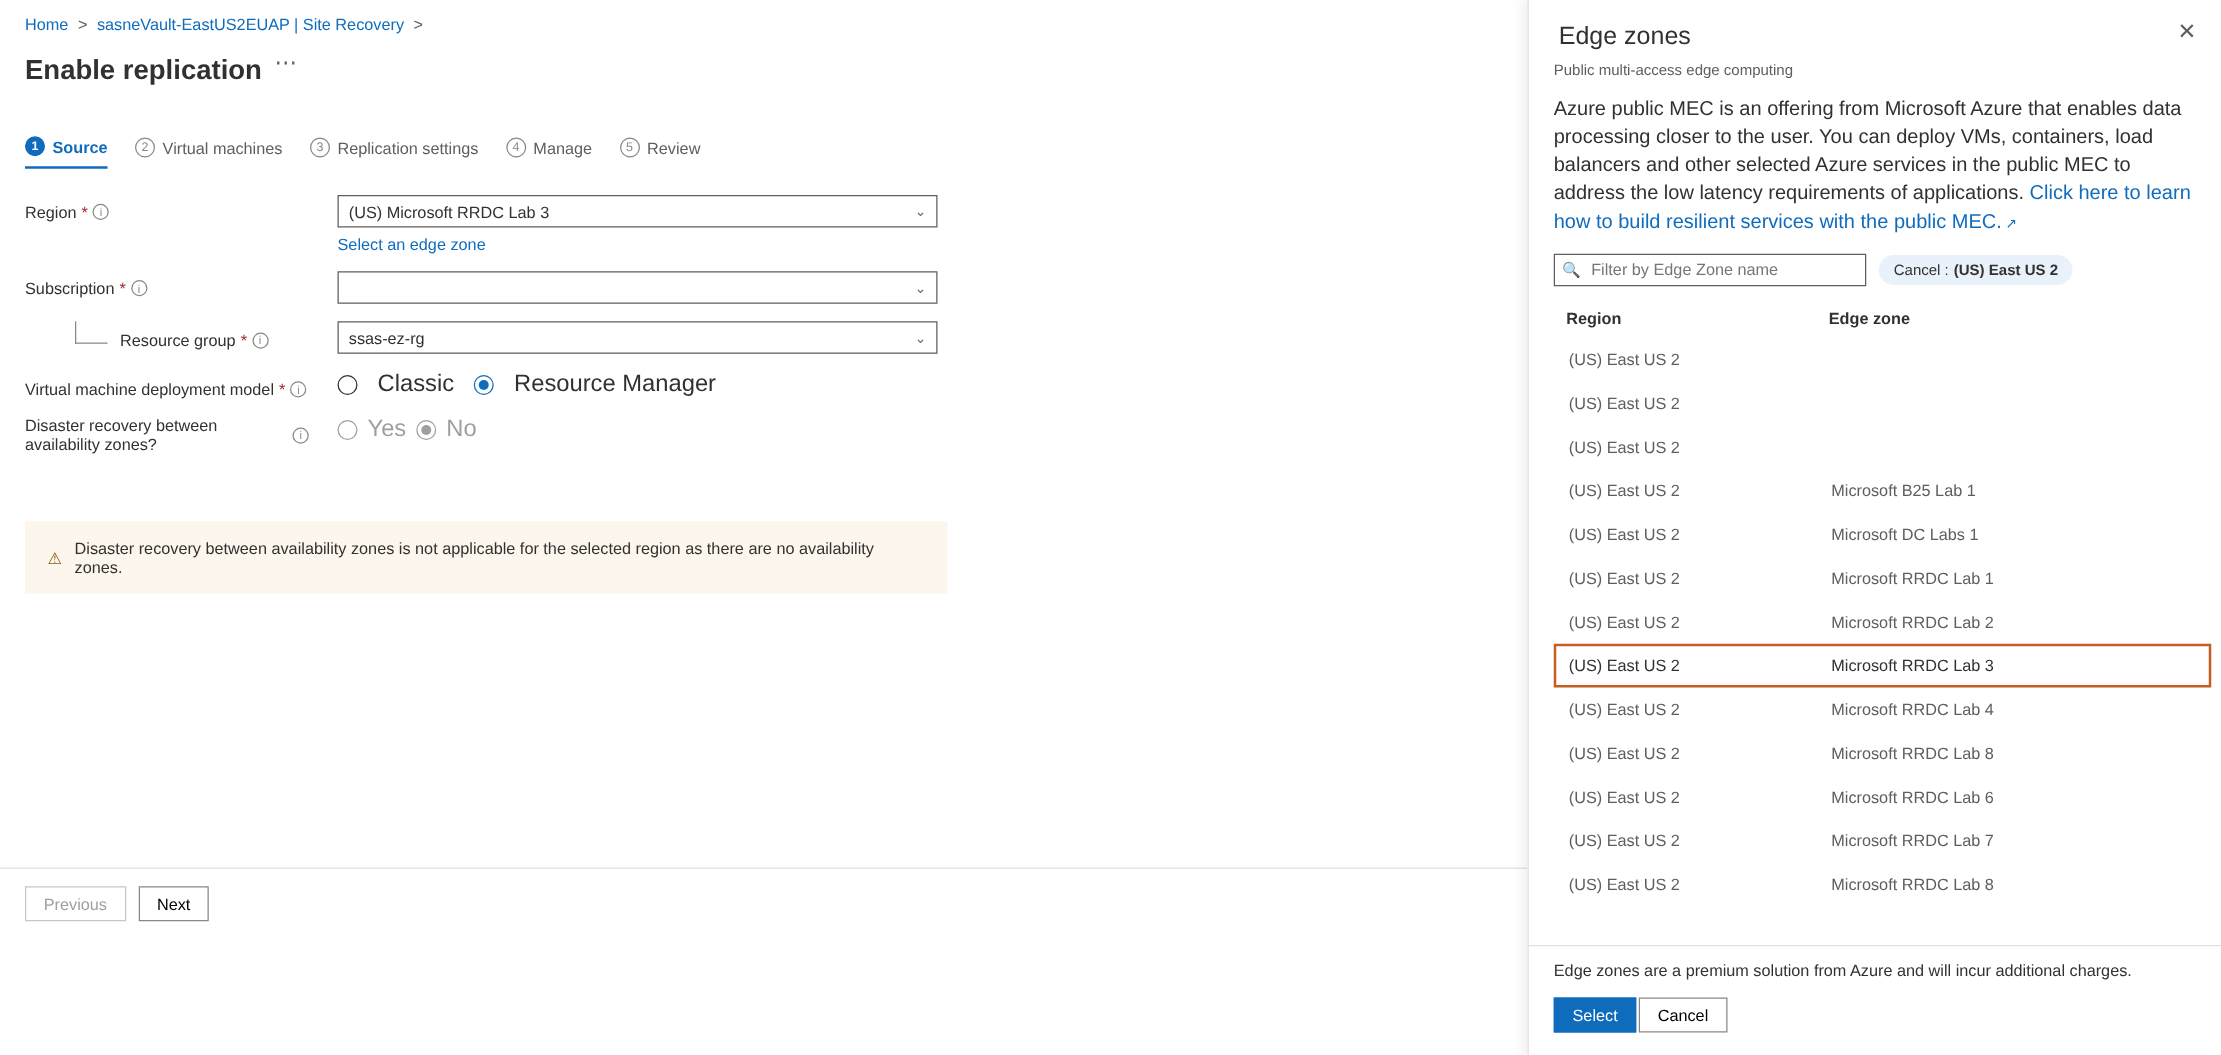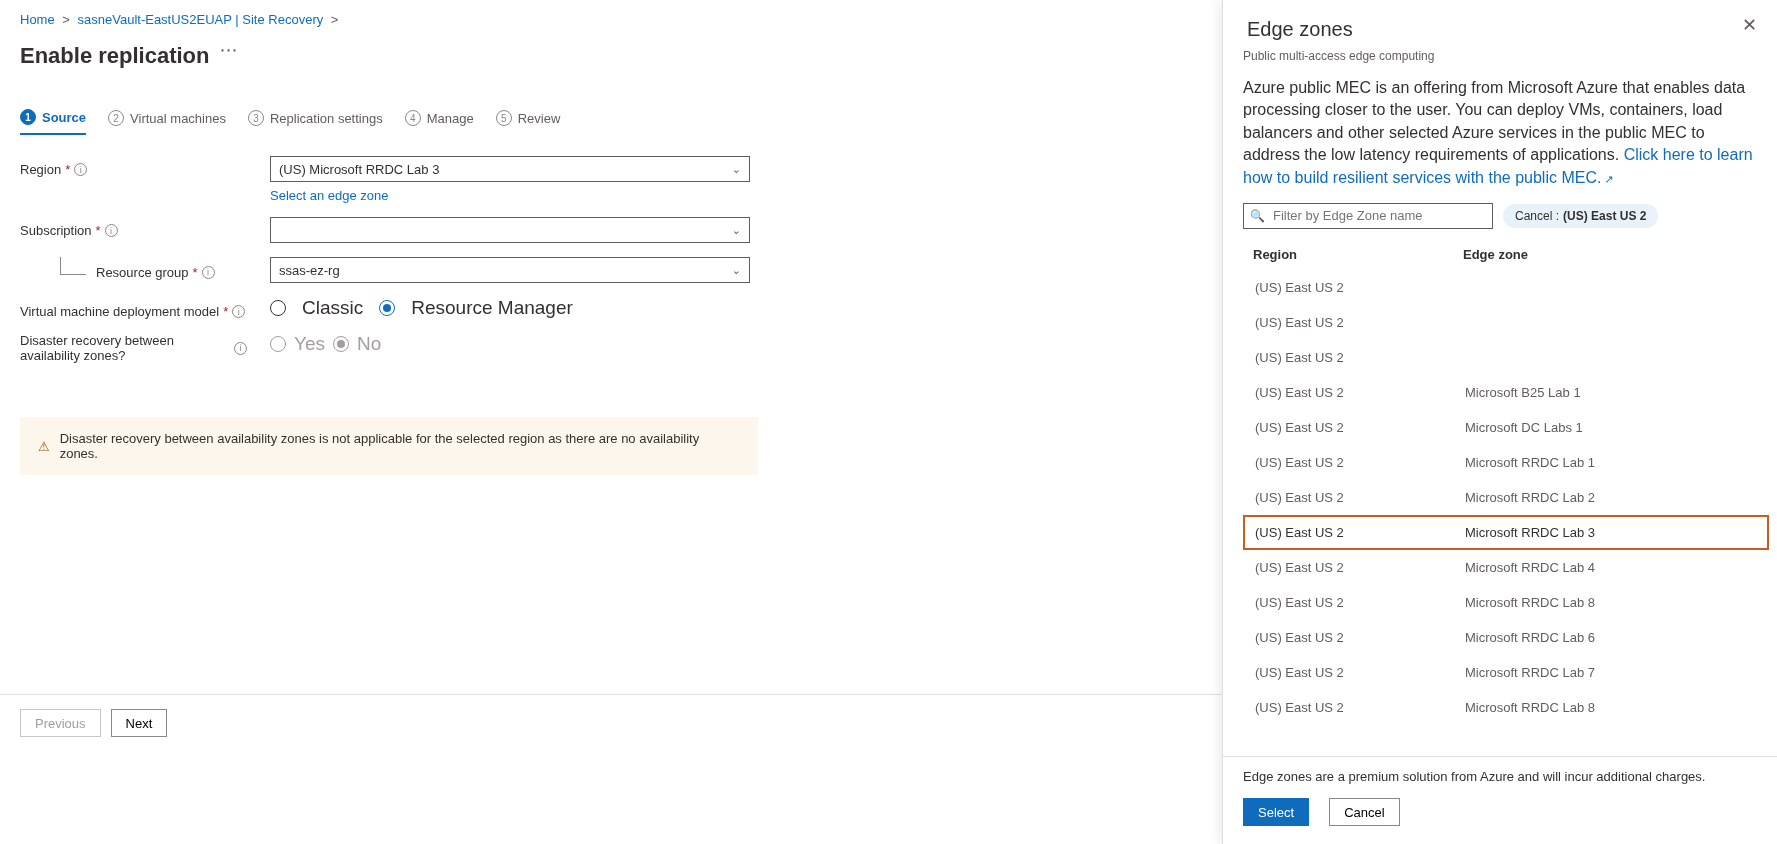--- a/index.html
+++ b/index.html
@@ -77,21 +77,21 @@
 
   .ez-table { flex:1; overflow:auto; padding:0 8px 0 20px; }
   .ez-head { display:flex; padding:8px 10px 8px 10px; font-weight:600; font-size:13px;}
   .ez-head .c1 { width:210px; } .ez-head .c2 { flex:1; }
   .ez-row { display:flex; padding:8px 10px; font-size:13px; color:#605e5c; cursor:pointer; border:2px solid transparent; }
   .ez-row .c1 { width:210px; } .ez-row .c2 { flex:1; }
   .ez-row.selected { border:2px solid #c65d21; color:#323130; }
 
   .panel-foot { border-top:1px solid #e1dfdd; padding:12px 20px 18px; font-size:13px; }
   .panel-foot .note { margin-bottom:14px; }
-  .panel-foot .btns { display:flex; gap:20px;align-items:center; }
+  .panel-foot .btns { display:flex; gap:2px;align-items:center; }
 </style>
 </head>
 <body>
 
 <div class="page">
 
   <div class="breadcrumb">
     <a>Home</a>
     <span class="sep">&gt;</span>
     <a>sasneVault-EastUS2EUAP | Site Recovery</a>

